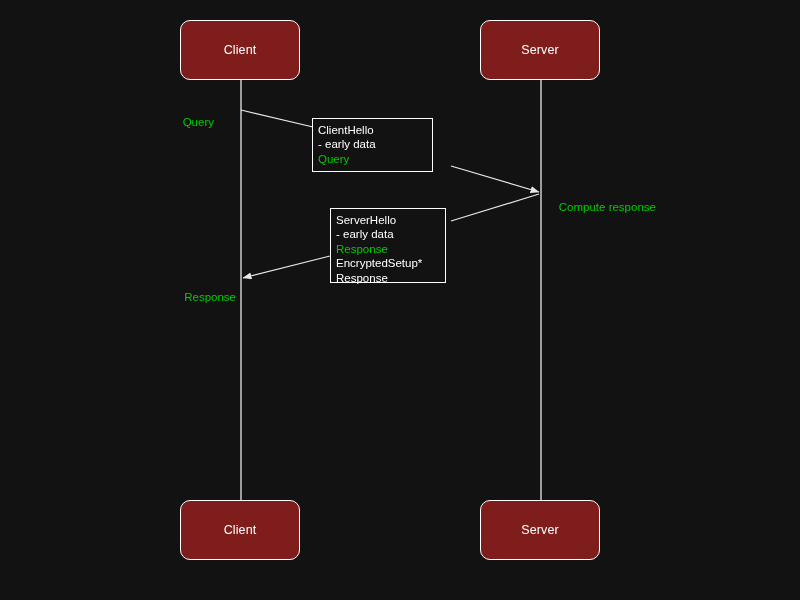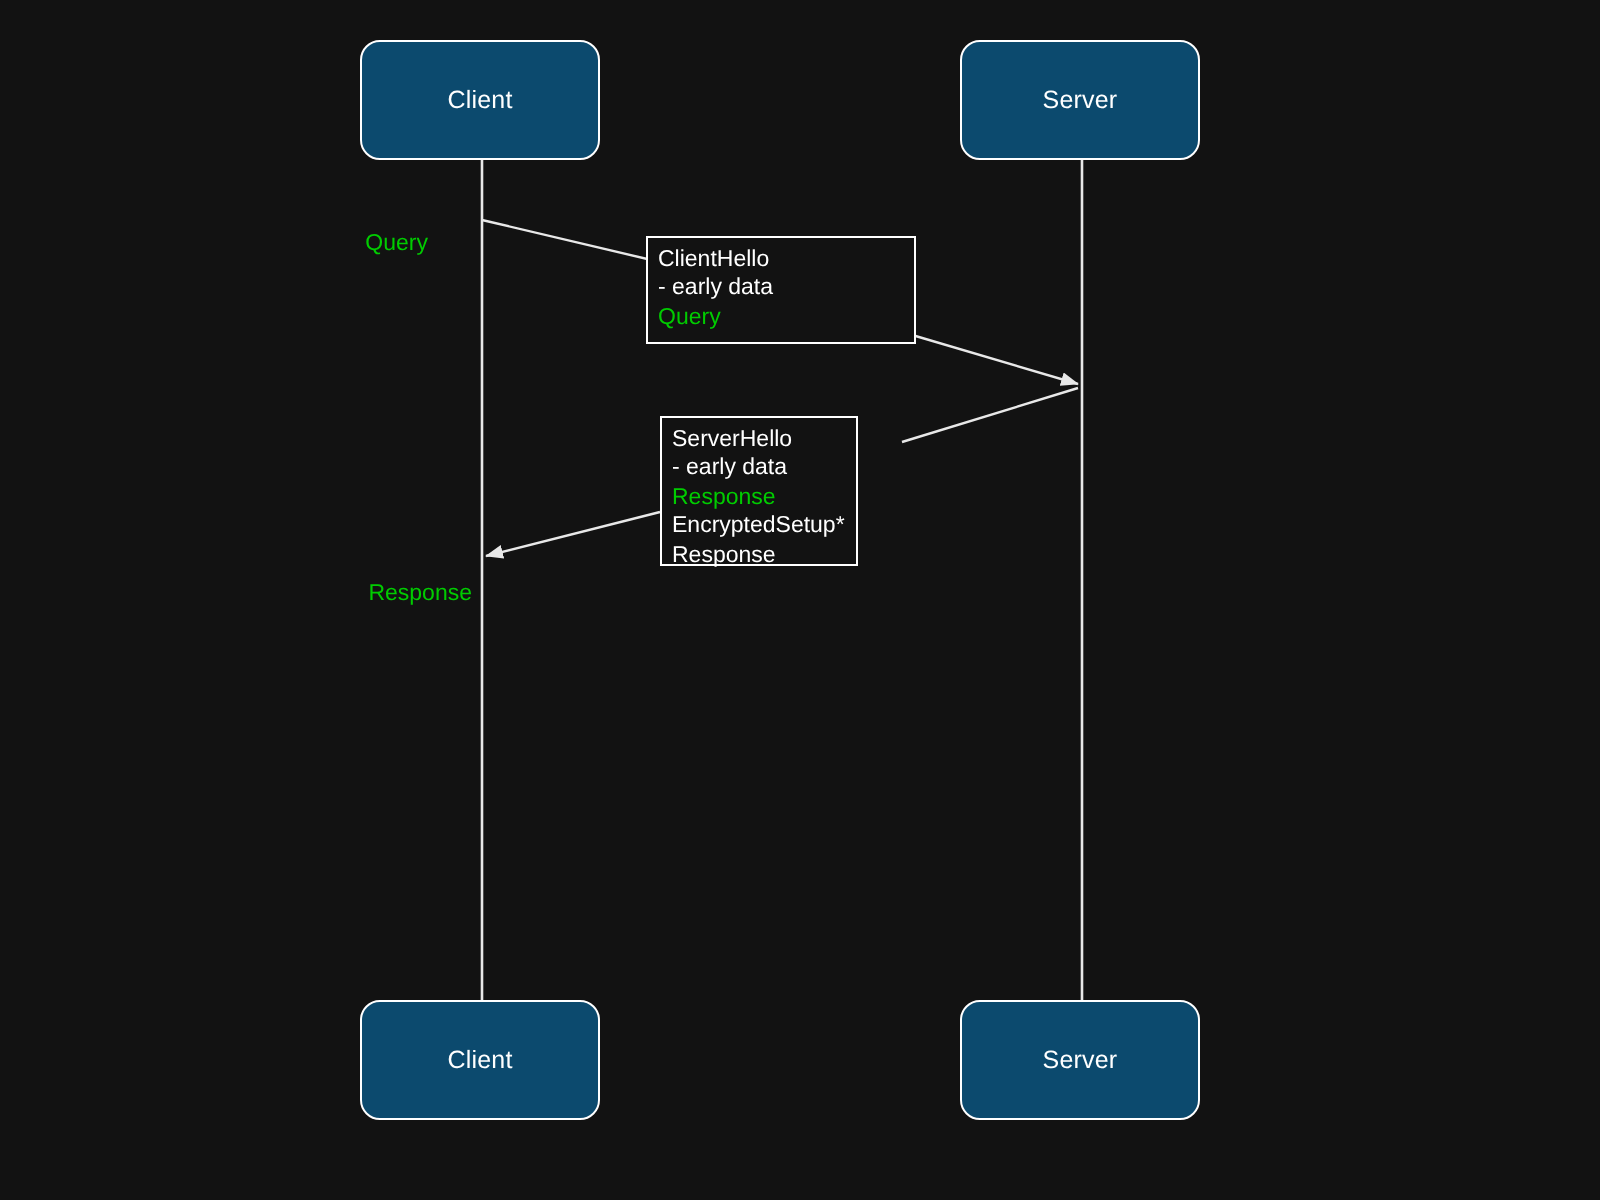--- a/index.html
+++ b/index.html
@@ -20,21 +20,21 @@
     position: absolute;
     top: 0;
     left: 0;
     width: 800px;
     height: 600px;
   }
   .actor-box {
     position: absolute;
     border: 1.4px solid #ffffff;
     border-radius: 10px;
-    background: #0c4a6e;
+    background: #7f1d1d;
     display: flex;
     align-items: center;
     justify-content: center;
     box-sizing: border-box;
   }
   .actor-label {
     color: #ffffff;
     font-size: 12.5px;
     font-family: "Liberation Sans", sans-serif;
     line-height: 1;
@@ -103,32 +103,35 @@
   </div>
 
   <div class="actor-box" style="left:480px; top:500px; width:120px; height:60px;">
     <span class="actor-label">Server</span>
   </div>
 
   <div class="side-label right-align" style="left:114px; top:103px; width:100px;">
     <span>Query</span>
   </div>
 
+  <div class="side-label" style="left:546px; top:188px;">
+    <span>Compute response</span>
+  </div>
 
   <div class="side-label right-align" style="left:136px; top:278px; width:100px;">
     <span>Response</span>
   </div>
 
-  <div class="msg-box" style="left:323px; top:118px; width:135px; height:54px;">
+  <div class="msg-box" style="left:312px; top:118px; width:121px; height:54px;">
     <div class="msg-line c-white">ClientHello</div>
     <div class="msg-line c-white">- early data</div>
     <div class="msg-line c-green">Query</div>
   </div>
 
-  <div class="msg-box" style="left:330px; top:208px; width:99px; height:75px;">
+  <div class="msg-box" style="left:330px; top:208px; width:116px; height:75px;">
     <div class="msg-line c-white">ServerHello</div>
     <div class="msg-line c-white">- early data</div>
     <div class="msg-line c-green">Response</div>
     <div class="msg-line c-white">EncryptedSetup*</div>
     <div class="msg-line c-white">Response</div>
   </div>
 
 </div>
 
 </body></html>

